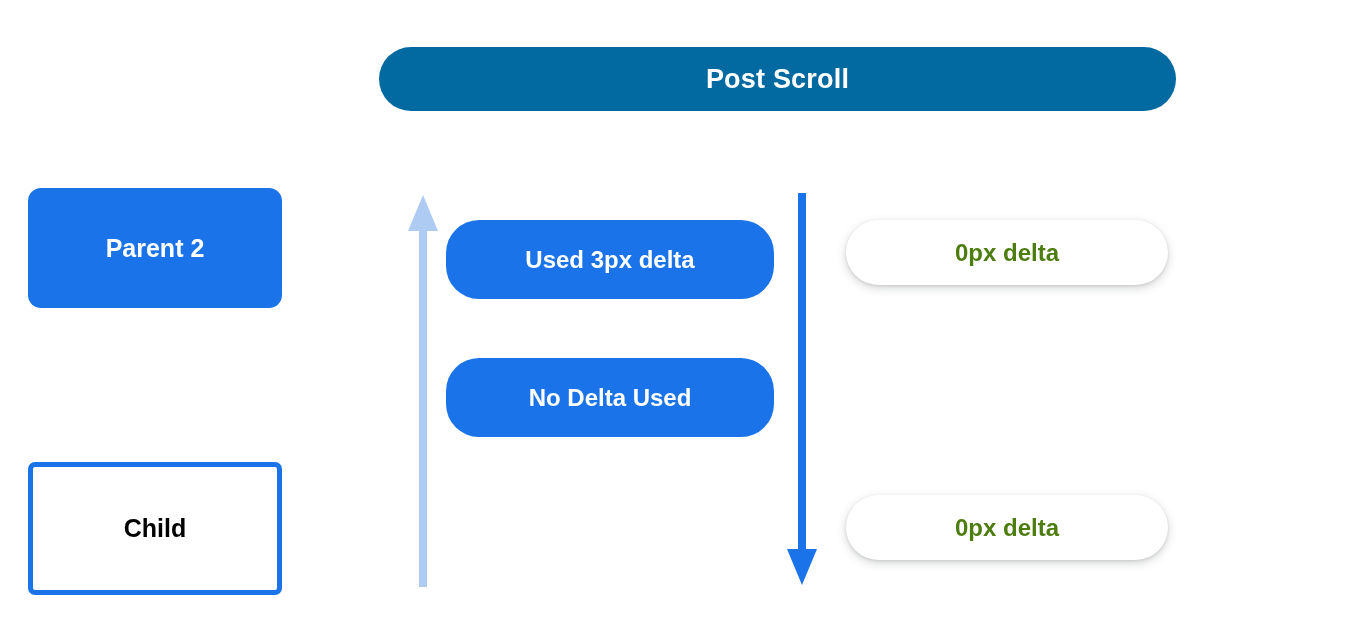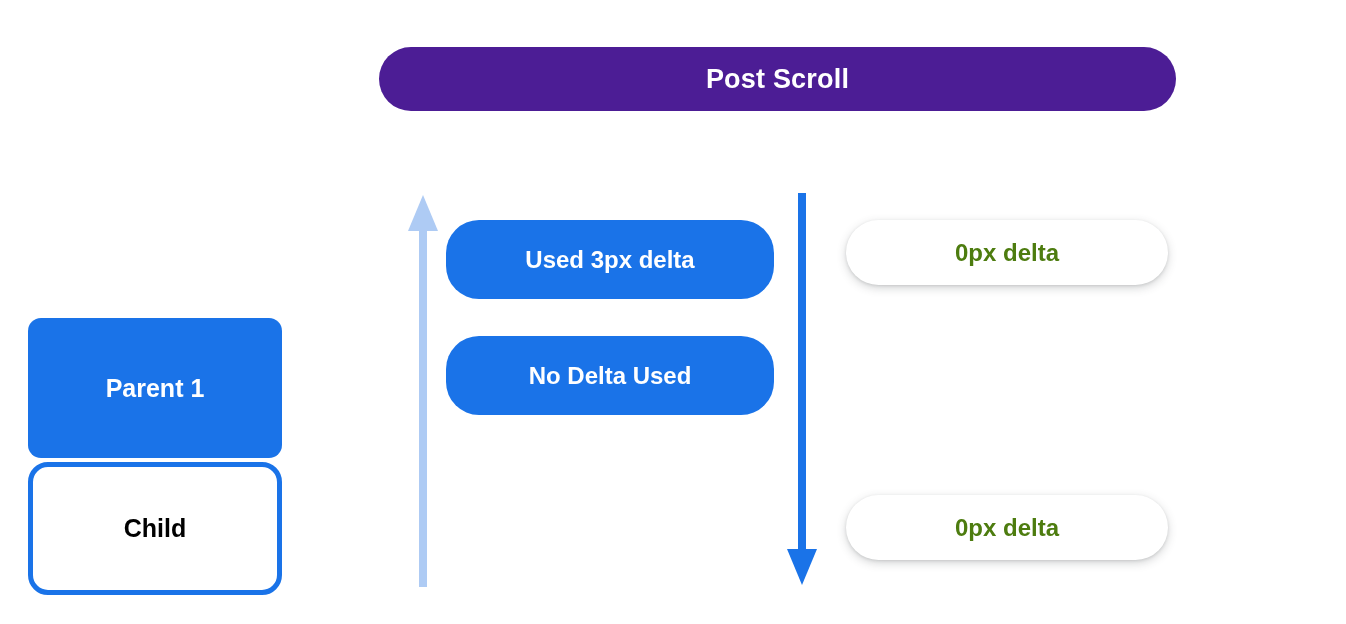--- a/index.html
+++ b/index.html
@@ -20,21 +20,21 @@
     overflow: hidden;
   }
 
   
   .header-pill {
     position: absolute;
     left: 379px;
     top: 47px;
     width: 797px;
     height: 64px;
-    background: #4c1d95;
+    background: #0369a1;
     border-radius: 32px;
     display: flex;
     align-items: center;
     justify-content: center;
     color: #ffffff;
     font-size: 27px;
     font-weight: bold;
     letter-spacing: 0.2px;
   }
 
@@ -52,21 +52,21 @@
     box-sizing: border-box;
   }
   .stack-box.filled {
     background: #1a73e8;
     color: #ffffff;
   }
   .stack-box.outlined {
     background: #ffffff;
     color: #000000;
     border: 5px solid #1a73e8;
-    border-radius: 20px;
+    border-radius: 7px;
     font-weight: bold;
   }
   #box-parent2 { top: 188px; height: 120px; }
   #box-parent1 { top: 318px; height: 140px; }
   #box-child   { top: 462px; height: 133px; }
 
   
   .arrow {
     position: absolute;
     top: 193px;
@@ -85,21 +85,21 @@
     background: #1a73e8;
     border-radius: 33px;
     display: flex;
     align-items: center;
     justify-content: center;
     color: #ffffff;
     font-size: 24px;
     font-weight: bold;
   }
   #pill-used-delta { top: 220px; }
-  #pill-no-delta   { top: 336px; }
+  #pill-no-delta   { top: 358px; }
 
   
   .right-pill {
     position: absolute;
     left: 846px;
     width: 322px;
     height: 65px;
     background: #ffffff;
     border-radius: 33px;
     display: flex;
@@ -115,24 +115,24 @@
 </style>
 </head>
 <body>
 
 <div id="stage">
 
   <div class="header-pill">
     <span>Post Scroll</span>
   </div>
 
+  <div class="stack-box filled" id="box-parent2">
+    <span>Parent 2</span>
+  </div>
 
-  <div class="stack-box filled" id="box-parent1">
-    <span>Parent 1</span>
-  </div>
 
   <div class="stack-box outlined" id="box-child">
     <span>Child</span>
   </div>
 
   <svg class="arrow" id="arrow-up" viewBox="0 0 34 394">
     <rect x="13" y="34" width="8" height="360" fill="#aecbf4"></rect>
     <polygon points="17,2 32,38 2,38" fill="#aecbf4"></polygon>
   </svg>
 

